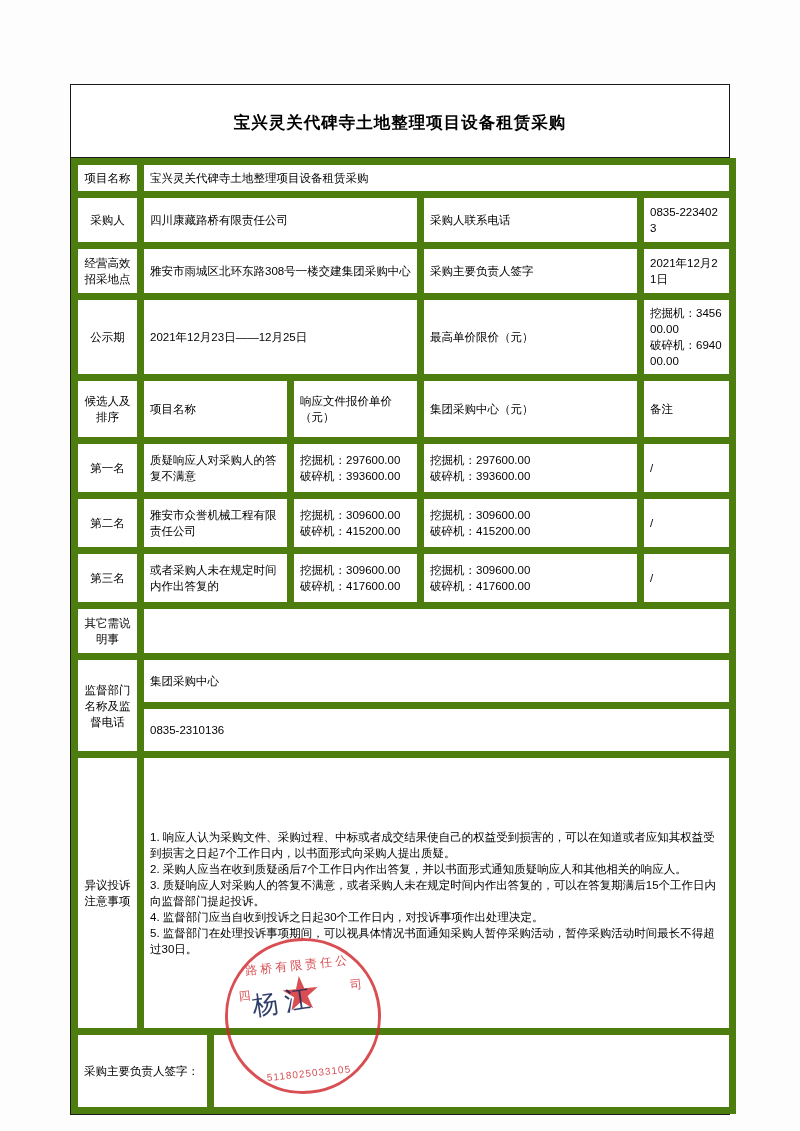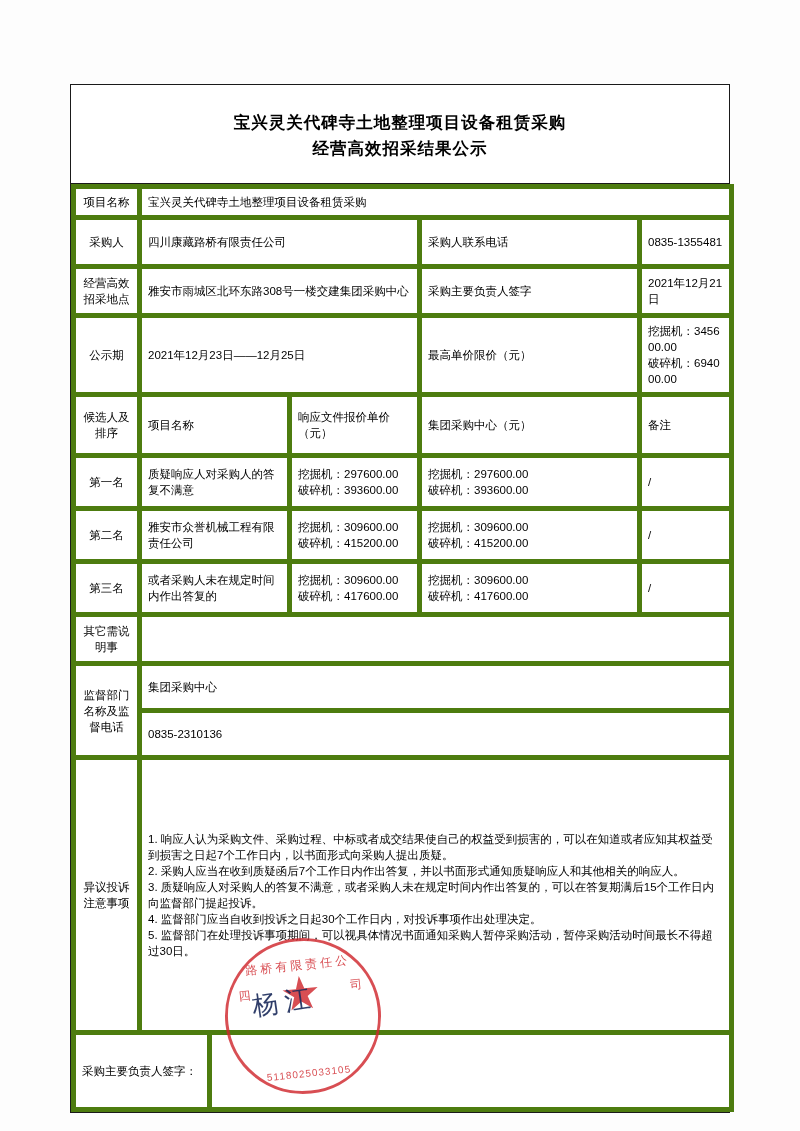--- a/index.html
+++ b/index.html
@@ -41,21 +41,21 @@
     font-weight: bold;
     letter-spacing: 1px;
     line-height: 26px;
   }
   table.main {
     border-collapse: collapse;
     width: 100%;
     table-layout: fixed;
   }
   table.main td {
-    border: 5px solid #4d7c0f;
+    border: 7px solid #4d7c0f;
     font-size: 11.5px;
     line-height: 16px;
     padding: 5px 6px;
     vertical-align: middle;
     word-break: break-all;
   }
   .lbl {
     text-align: center;
     width: 66px;
     font-size: 11.5px;
@@ -138,21 +138,20 @@
 </style>
 </head>
 <body>
 
 <div class="page">
 
   <div class="doc">
 
     <div class="title-block">
       <div class="title-line">宝兴灵关代碑寺土地整理项目设备租赁采购</div>
-      <div class="title-line">经营高效招采结果公示</div>
     </div>
 
     <table class="main">
       <colgroup>
         <col style="width:66px">
         <col style="width:70px">
         <col style="width:80px">
         <col style="width:130px">
         <col style="width:70px">
         <col style="width:150px">
@@ -162,21 +161,21 @@
       <tbody>
           <tr>
         <td class="lbl">项目名称</td>
         <td class="lft" colspan="6">宝兴灵关代碑寺土地整理项目设备租赁采购</td>
       </tr>
 
       <tr>
         <td class="lbl">采购人</td>
         <td class="lft" colspan="3" style="height:34px">四川康藏路桥有限责任公司</td>
         <td class="ctr" colspan="2">采购人联系电话</td>
-        <td class="ctr">0835-1355481</td>
+        <td class="ctr">0835-2234023</td>
       </tr>
 
       <tr>
         <td class="lbl">经营高效招采地点</td>
         <td class="lft" colspan="3" style="height:34px">雅安市雨城区北环东路308号一楼交建集团采购中心</td>
         <td class="ctr" colspan="2">采购主要负责人签字</td>
         <td class="ctr">2021年12月21日</td>
       </tr>
 
       <tr>

